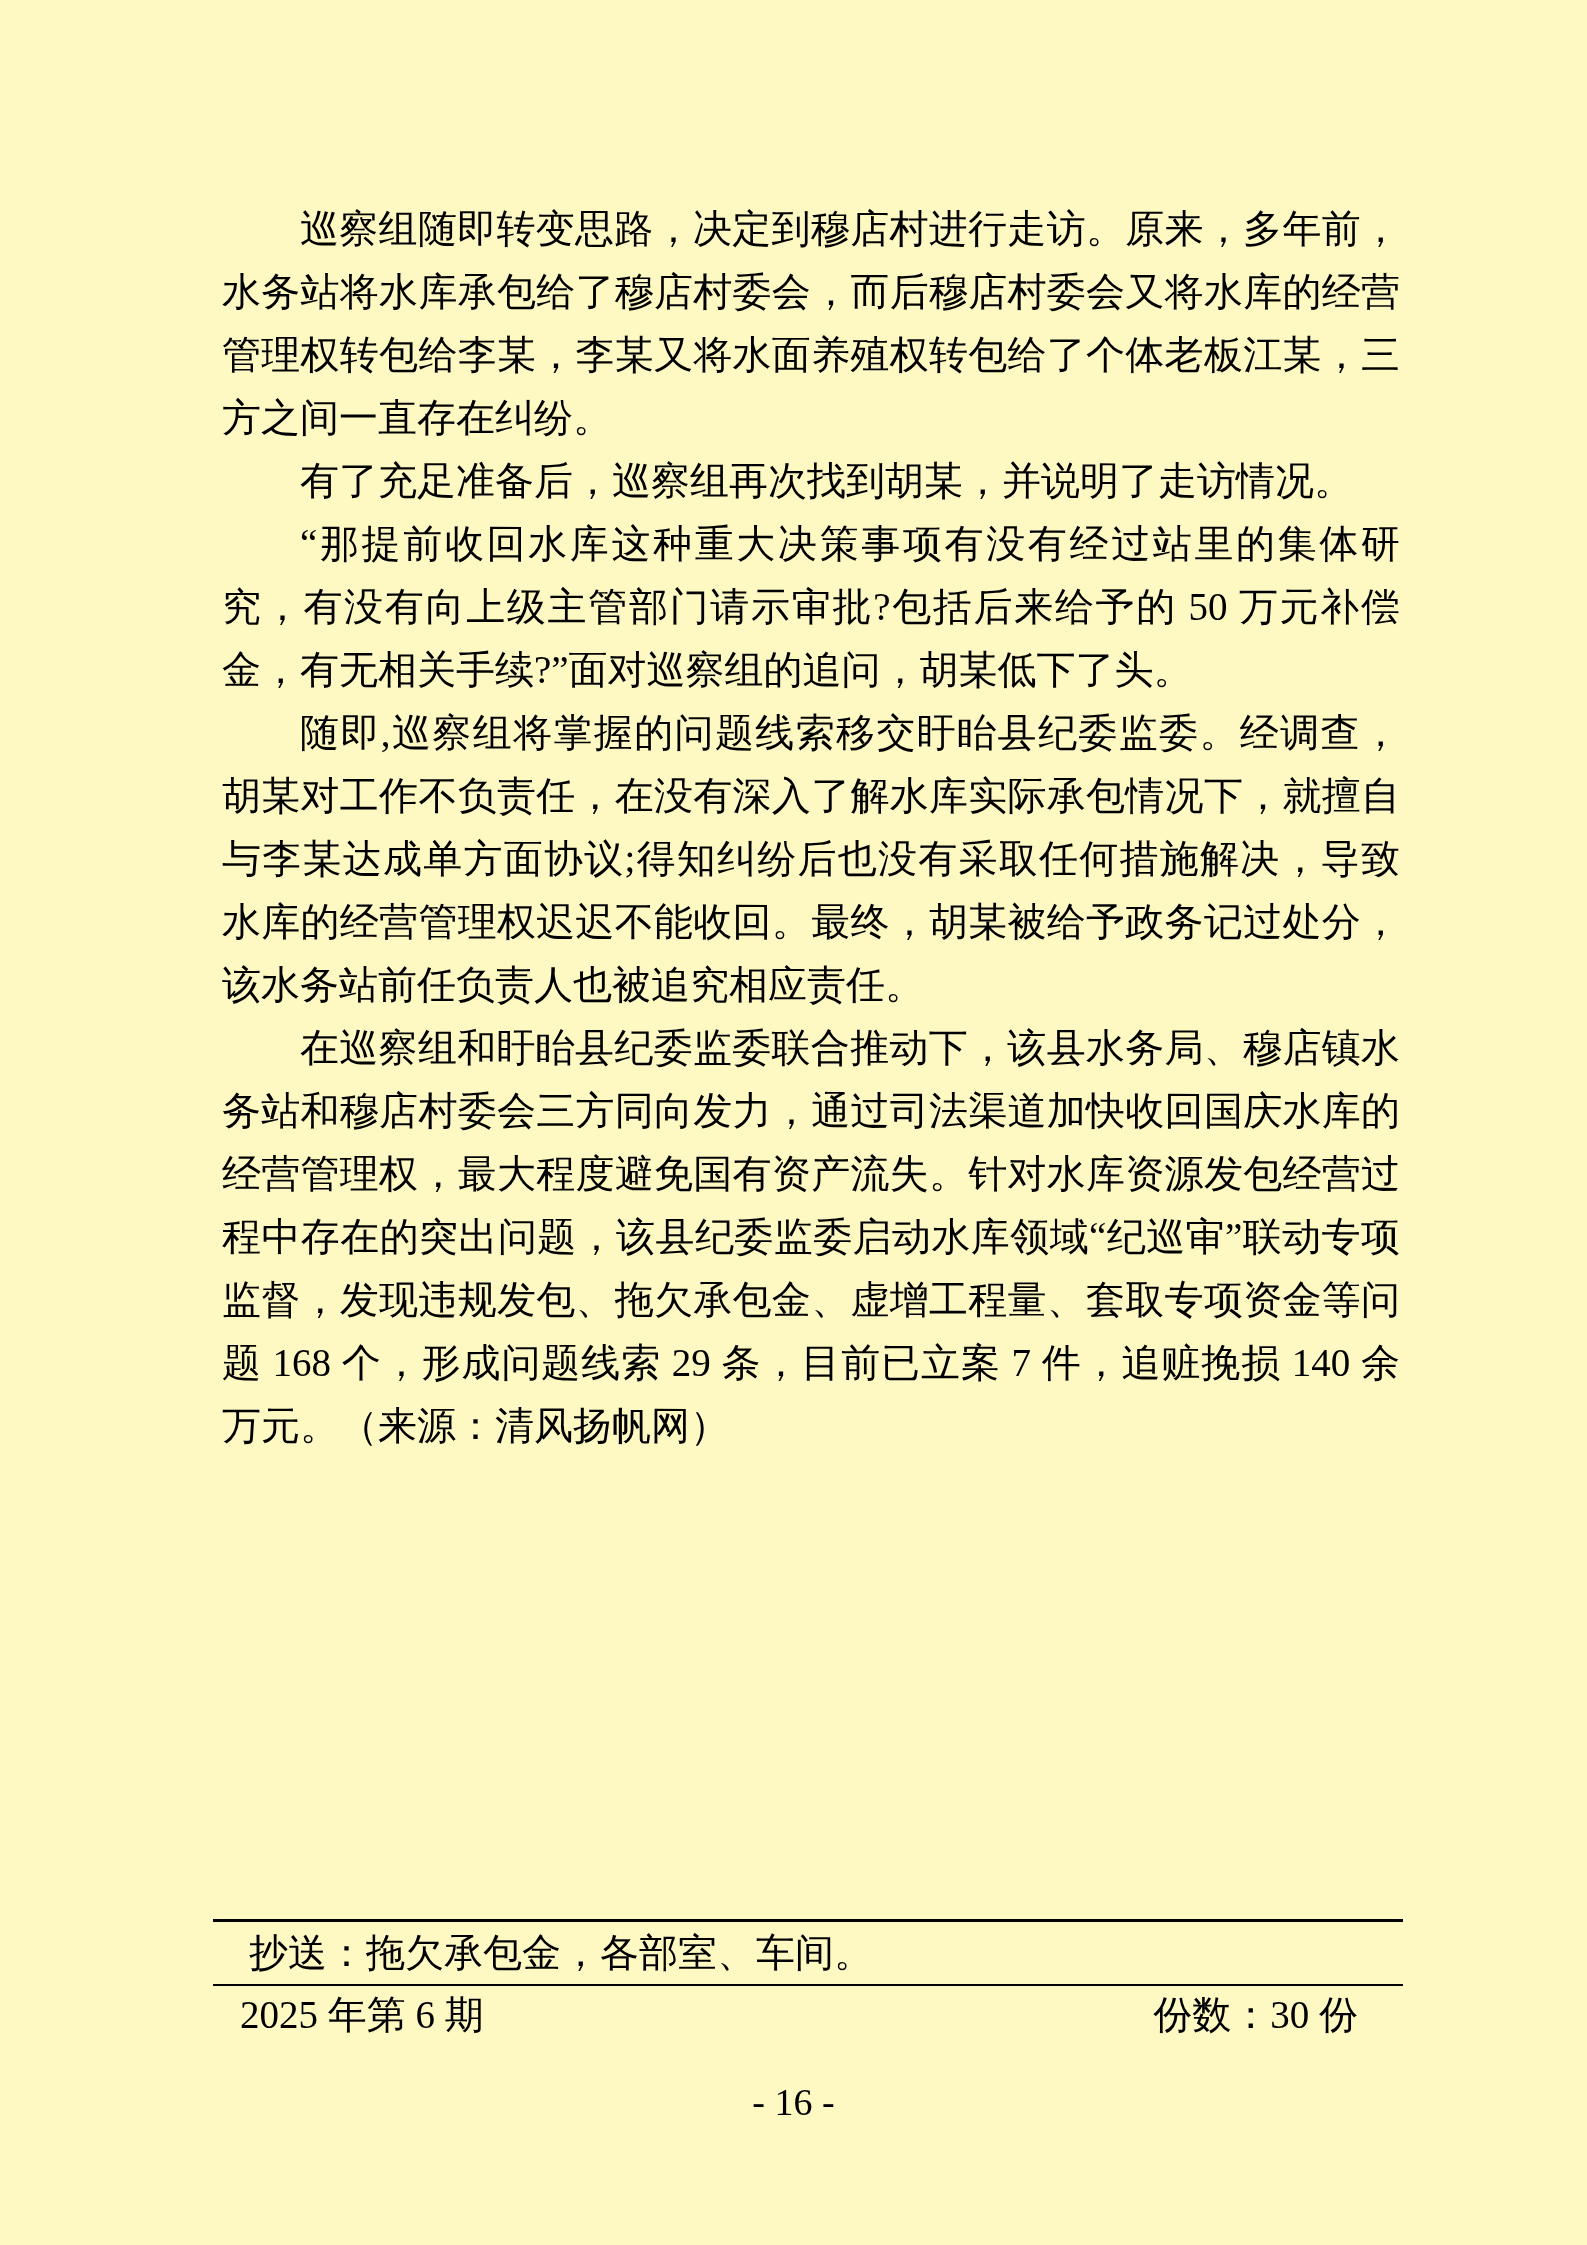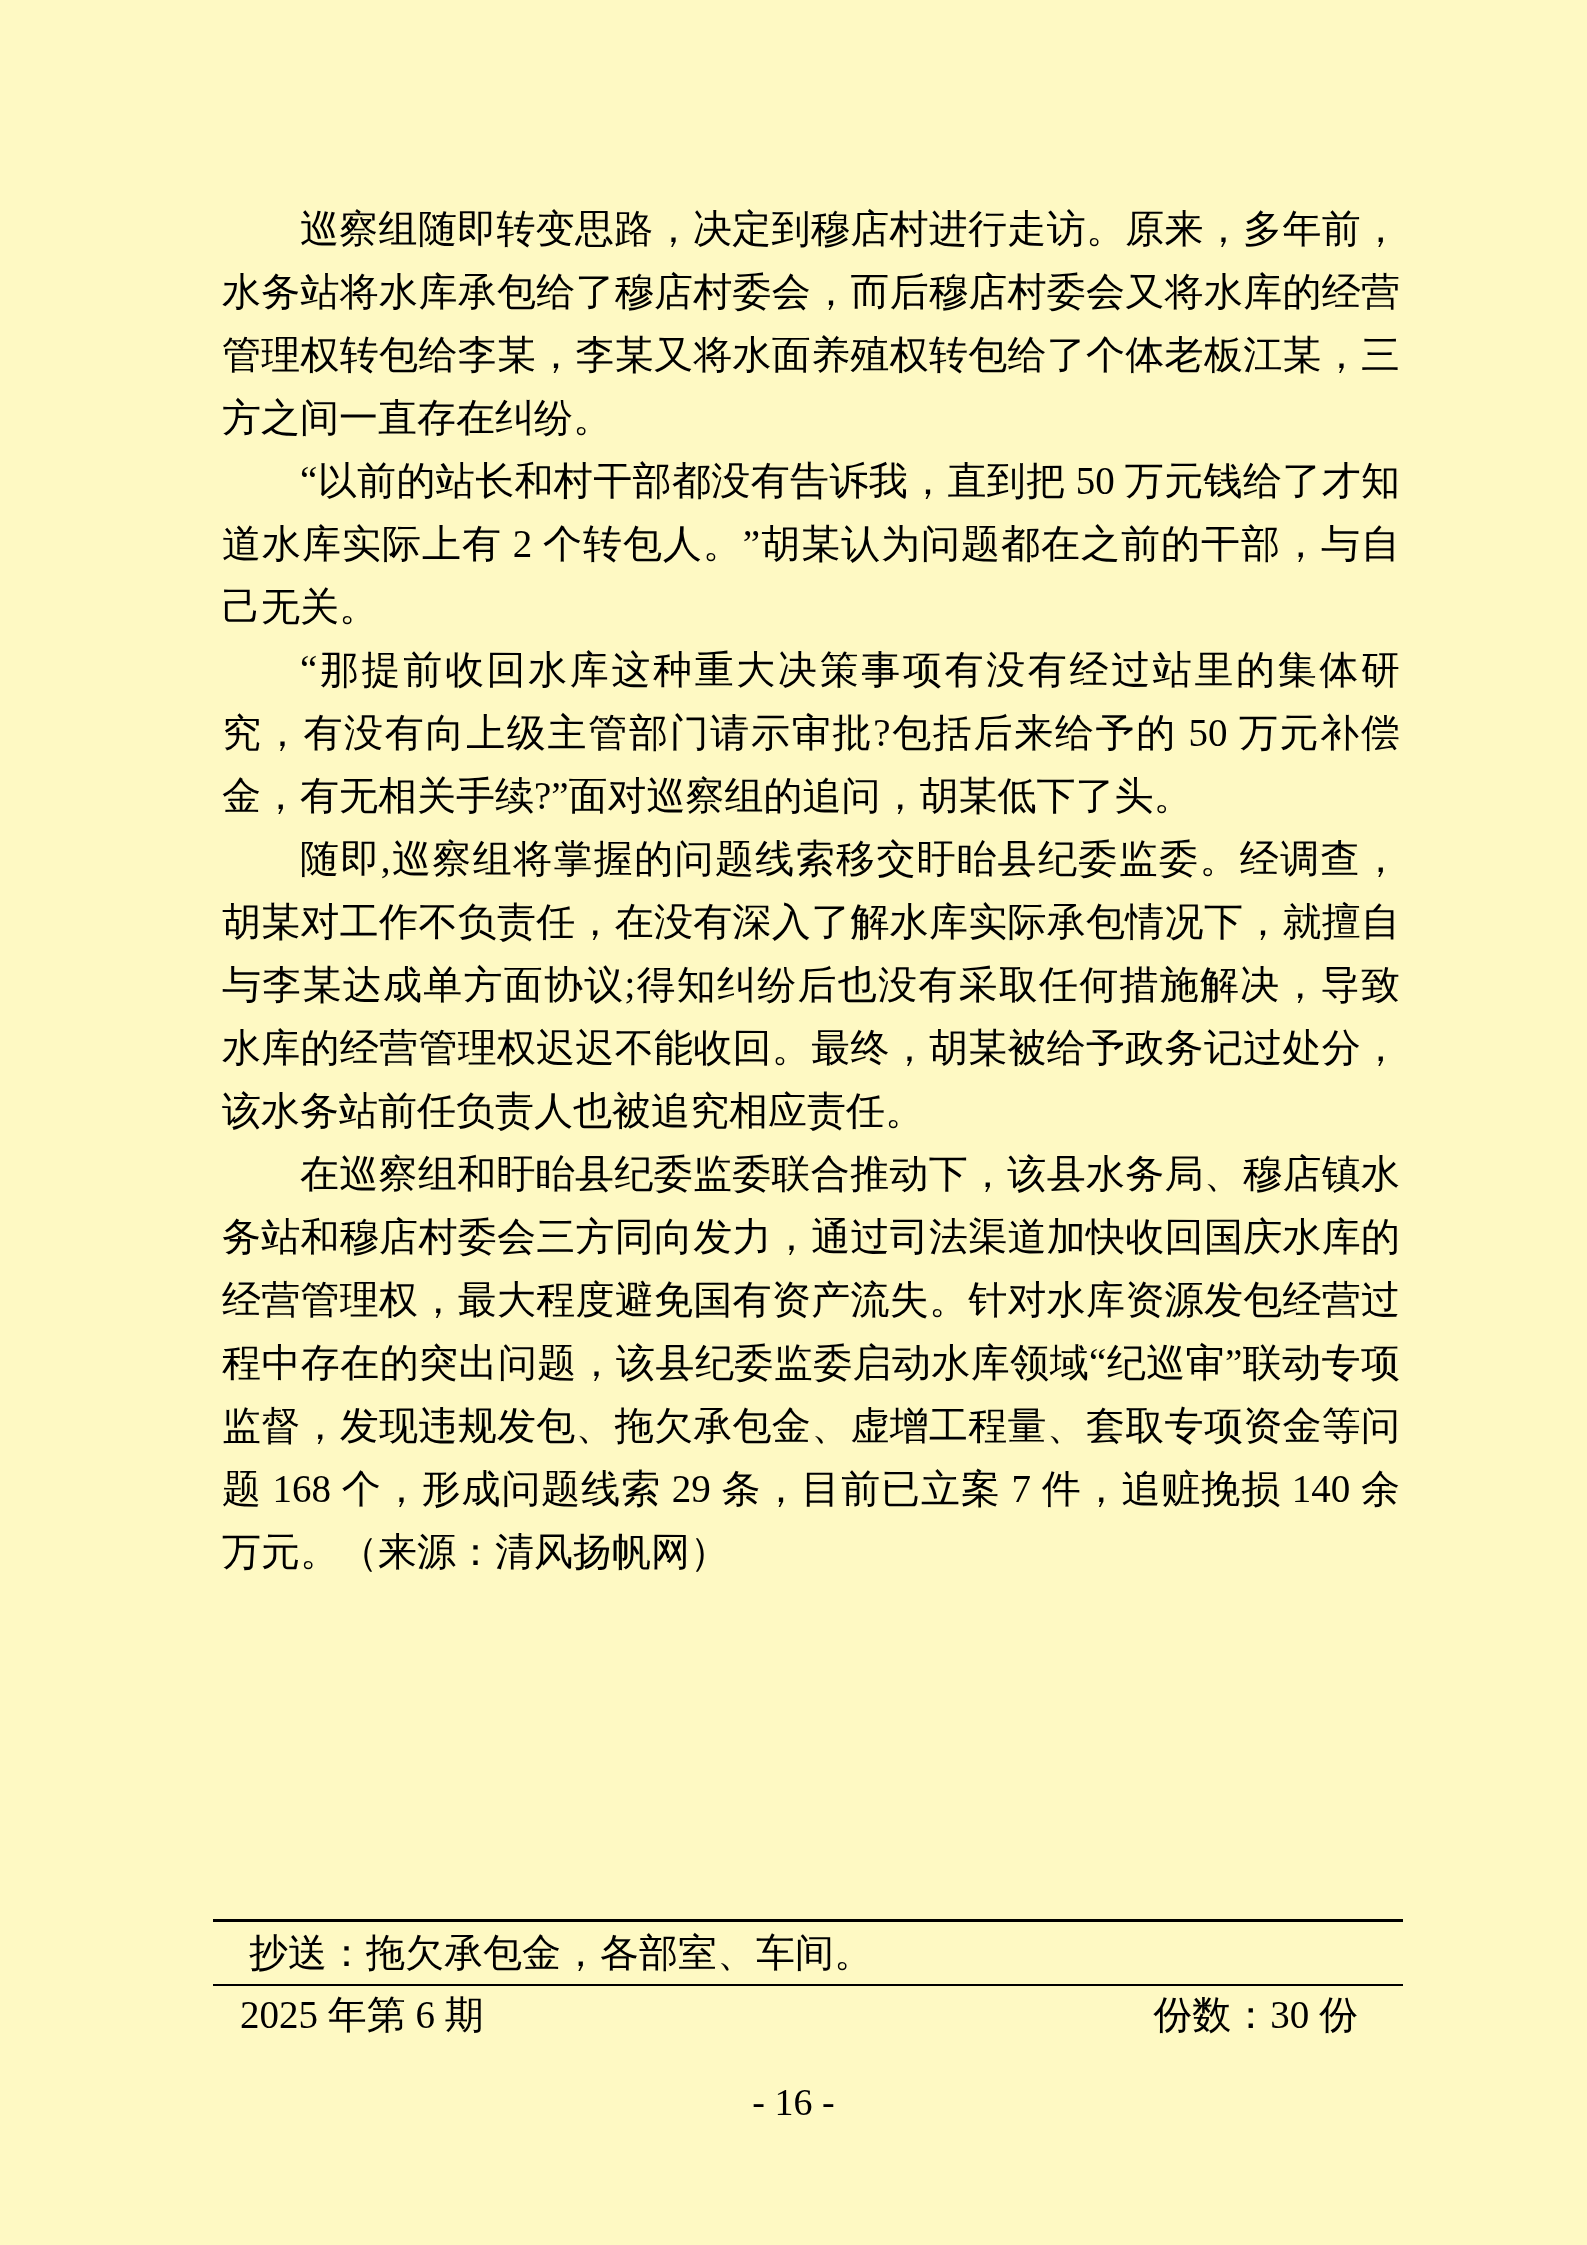--- a/index.html
+++ b/index.html
@@ -80,21 +80,21 @@
     line-height: 40px;
   }
 </style>
 </head>
 <body>
 
 <div class="page">
 
   <div class="body-text">
     <p>巡察组随即转变思路，决定到穆店村进行走访。原来，多年前，水务站将水库承包给了穆店村委会，而后穆店村委会又将水库的经营管理权转包给李某，李某又将水面养殖权转包给了个体老板江某，三方之间一直存在纠纷。</p>
-    <p>“以前的站长和村干部都没有告诉我，直到把 50 万元钱给了才知道水库实际上有 2 个转包人。”胡某认为问题都在之前的干部，与自己无关。</p>
+    <p>有了充足准备后，巡察组再次找到胡某，并说明了走访情况。</p>
     <p>“那提前收回水库这种重大决策事项有没有经过站里的集体研究，有没有向上级主管部门请示审批?包括后来给予的 50 万元补偿金，有无相关手续?”面对巡察组的追问，胡某低下了头。</p>
     <p>随即,巡察组将掌握的问题线索移交盱眙县纪委监委。经调查，胡某对工作不负责任，在没有深入了解水库实际承包情况下，就擅自与李某达成单方面协议;得知纠纷后也没有采取任何措施解决，导致水库的经营管理权迟迟不能收回。最终，胡某被给予政务记过处分，该水务站前任负责人也被追究相应责任。</p>
     <p>在巡察组和盱眙县纪委监委联合推动下，该县水务局、穆店镇水务站和穆店村委会三方同向发力，通过司法渠道加快收回国庆水库的经营管理权，最大程度避免国有资产流失。针对水库资源发包经营过程中存在的突出问题，该县纪委监委启动水库领域“纪巡审”联动专项监督，发现违规发包、拖欠承包金、虚增工程量、套取专项资金等问题 168 个，形成问题线索 29 条，目前已立案 7 件，追赃挽损 140 余万元。（来源：清风扬帆网）</p>
   </div>
 
   <div class="rule rule-top"></div>
 
   <div class="footer-copy">抄送：拖欠承包金，各部室、车间。</div>
 
   <div class="rule rule-bottom"></div>

